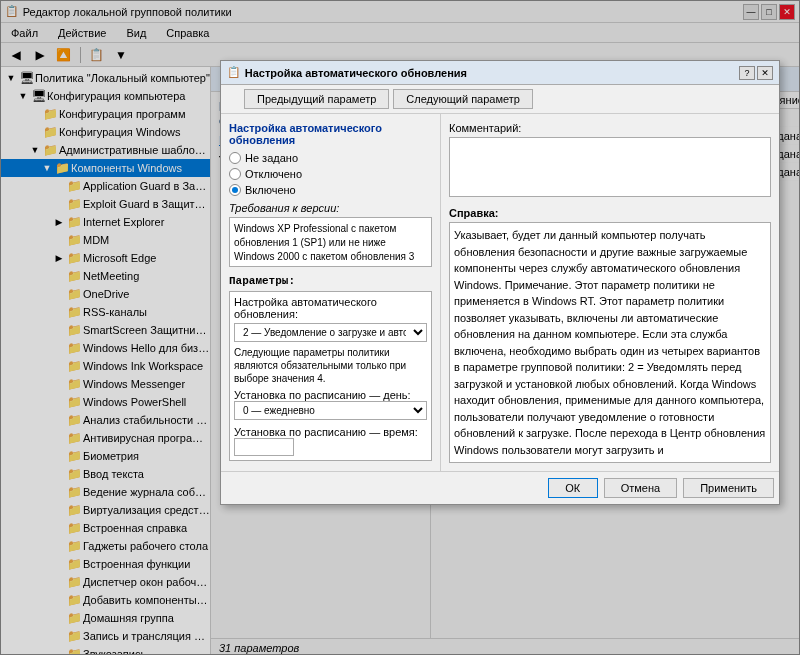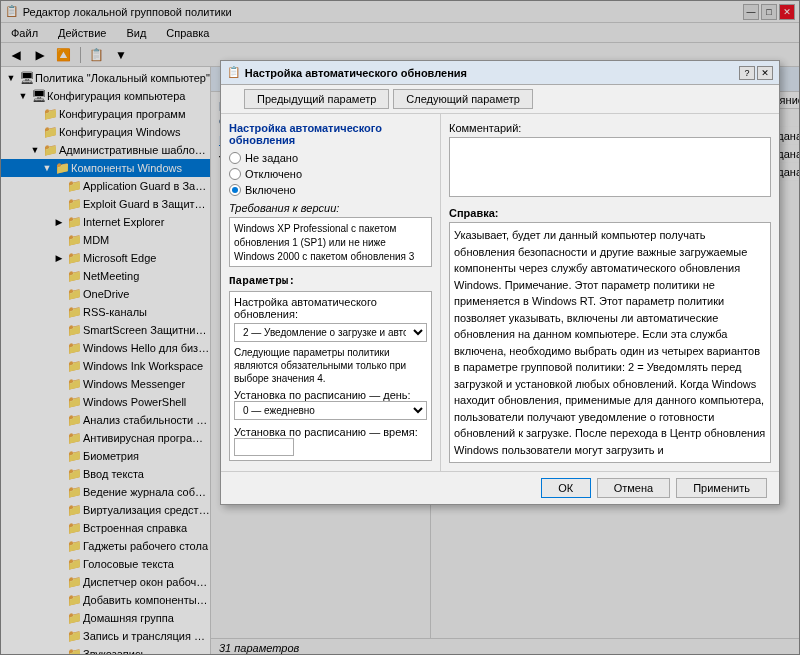--- a/index.html
+++ b/index.html
@@ -265,21 +265,21 @@
       font-size: 11px;
       line-height: 1.5;
       flex: 1;
       overflow-y: auto;
       min-height: 200px;
     }
     
     .modal-footer {
       display: flex;
       justify-content: flex-end;
-      padding: 6px 12px;
+      padding: 6px 5px;
       gap: 6px;
       border-top: 1px solid #ccc;
     }
     .footer-btn {
       padding: 3px 16px;
       border: 1px solid #aaa;
       background: #e8e8e8;
       cursor: pointer;
       font-size: 11px;
       min-width: 50px;
@@ -459,21 +459,21 @@
           <span class="tree-label">Встроенная справка</span>
         </div>
         <div class="tree-item" style="padding-left:50px;">
           <span class="tree-expand"> </span>
           <span class="tree-icon">📁</span>
           <span class="tree-label">Гаджеты рабочего стола</span>
         </div>
         <div class="tree-item" style="padding-left:50px;">
           <span class="tree-expand"> </span>
           <span class="tree-icon">📁</span>
-          <span class="tree-label">Голосовые текста</span>
+          <span class="tree-label">Встроенная функции</span>
         </div>
         <div class="tree-item" style="padding-left:50px;">
           <span class="tree-expand"> </span>
           <span class="tree-icon">📁</span>
           <span class="tree-label">Диспетчер окон рабочего</span>
         </div>
         <div class="tree-item" style="padding-left:50px;">
           <span class="tree-expand"> </span>
           <span class="tree-icon">📁</span>
           <span class="tree-label">Добавить компоненты в W</span>

